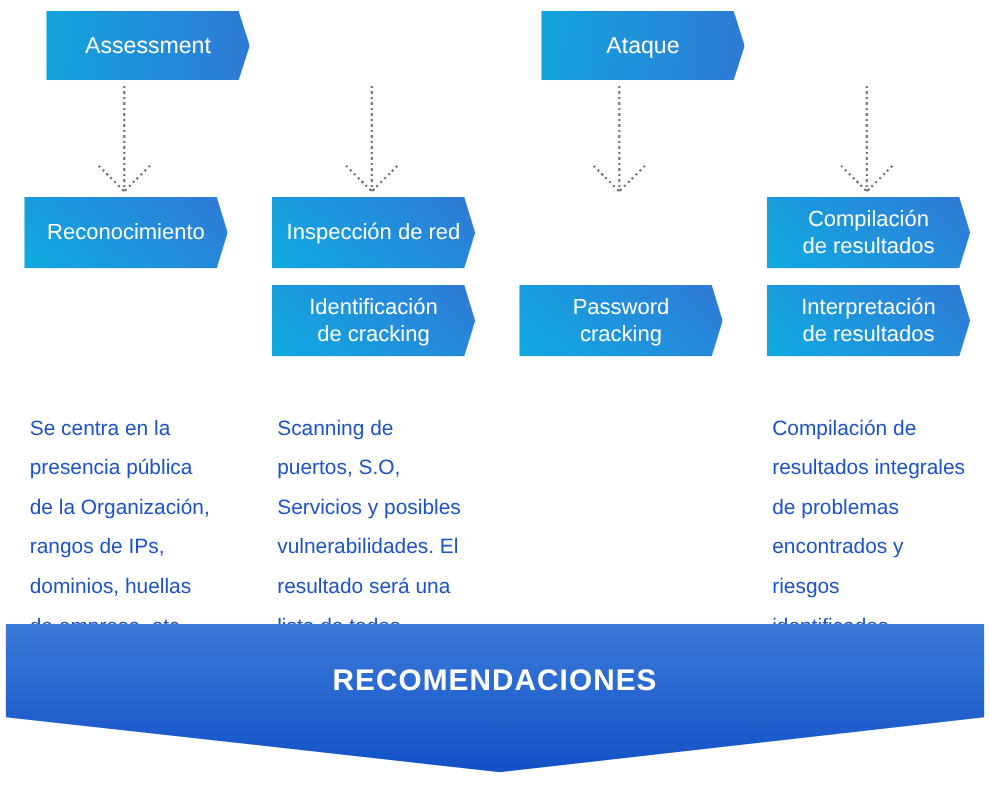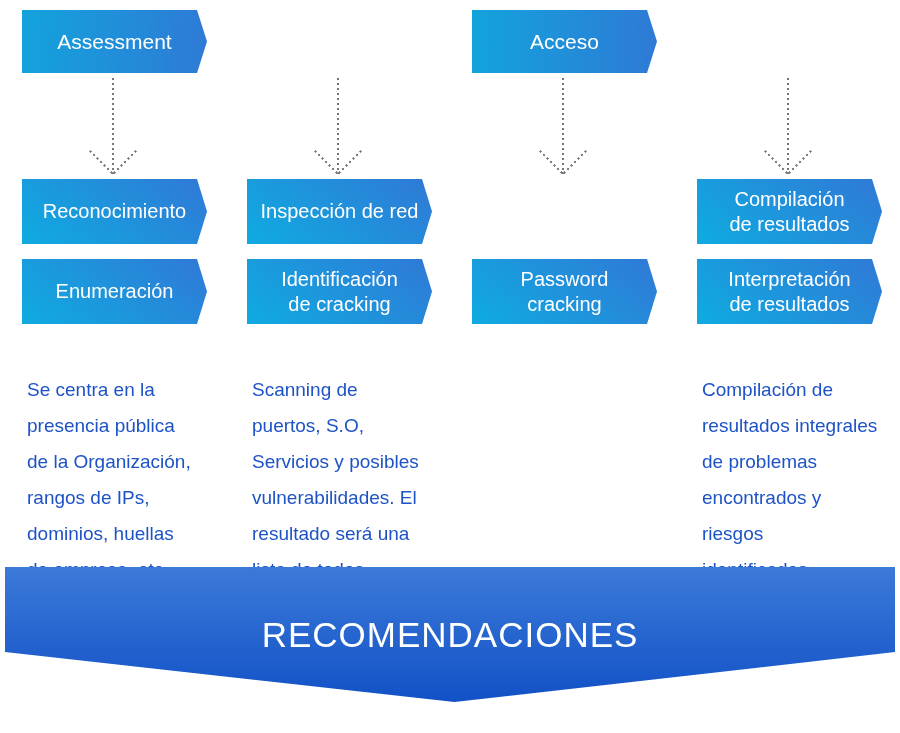--- a/index.html
+++ b/index.html
@@ -14,20 +14,21 @@
   .chevron {
     position:absolute; left:0; width:185px;
     clip-path: polygon(0 0, 175px 0, 100% 50%, 175px 100%, 0 100%);
     color:#ffffff; display:flex; align-items:center; justify-content:center;
     text-align:center; white-space:pre-line;
     filter: drop-shadow(0 3px 3px rgba(60,70,90,0.28));
   }
   .chevron.header {
     top:10px; height:63px; font-size:21px;
     background: linear-gradient(92deg, var(--header_gradient_start), var(--header_gradient_end));
+    margin-left: 20px;
   }
   .chevron.step { height:65px; font-size:20px; line-height:25px;
     background: linear-gradient(220deg, var(--step_gradient_start) 5%, var(--step_gradient_end) 95%);
   }
   .chevron.step1 { top:179px; }
   .chevron.step2 { top:259px; }
 
   .arrow { position:absolute; left:63px; top:78px; width:56px; height:96px; }
   .arrow .stem, .arrow .head {
     position:absolute; width:2px;
@@ -45,38 +46,37 @@
   }
 
   .banner {
     position:absolute; left:5px; top:567px; width:890px; height:135px;
     clip-path: polygon(0 0, 100% 0, 100% 63%, 50.5% 100%, 0 63%);
     background: linear-gradient(180deg, var(--banner_gradient_start), var(--banner_gradient_end));
     filter: drop-shadow(0 5px 5px rgba(60,70,90,0.35));
     text-align:center;
   }
   .banner .label {
-    display:block; padding-top:48px;
-    color:#ffffff; font-size:35px; font-weight:400; letter-spacing:1px;
+    display:block; padding-top:36px;
+    color:#ffffff; font-size:27px; font-weight:700; letter-spacing:1px;
   }
 </style>
 </head>
 <body>
 
 <div id="stage">
 
   <div class="col" id="col0">
     <div class="chevron header">Assessment</div>
     <div class="arrow">
       <div class="stem"></div>
       <div class="head left"></div>
       <div class="head right"></div>
     </div>
     <div class="chevron step step1">Reconocimiento</div>
-    <div class="chevron step step2">Enumeración</div>
     <div class="desc">Se centra en la
 presencia pública
 de la Organización,
 rangos de IPs,
 dominios, huellas
 de empresa, etc.</div>
   </div>
 
   <div class="col" id="col1">
     <div class="arrow">
@@ -89,21 +89,21 @@
 de cracking</div>
     <div class="desc">Scanning de
 puertos, S.O,
 Servicios y posibles
 vulnerabilidades. El
 resultado será una
 lista de todos.</div>
   </div>
 
   <div class="col" id="col2">
-    <div class="chevron header">Acceso</div>
+    <div class="chevron header">Ataque</div>
     <div class="arrow">
       <div class="stem"></div>
       <div class="head left"></div>
       <div class="head right"></div>
     </div>
     <div class="chevron step step2">Password
 cracking</div>
   </div>
 
   <div class="col" id="col3">

